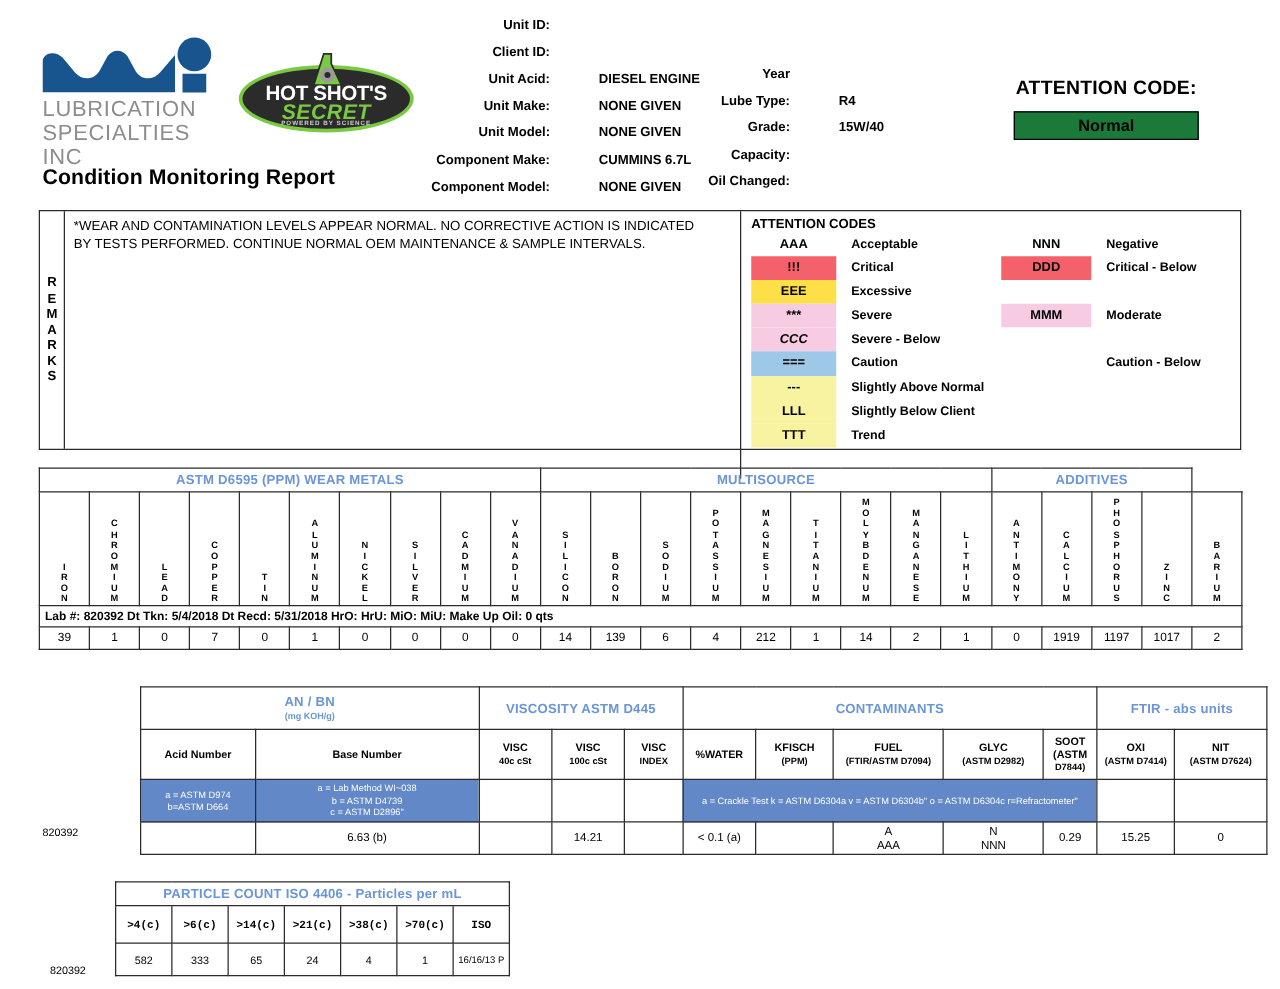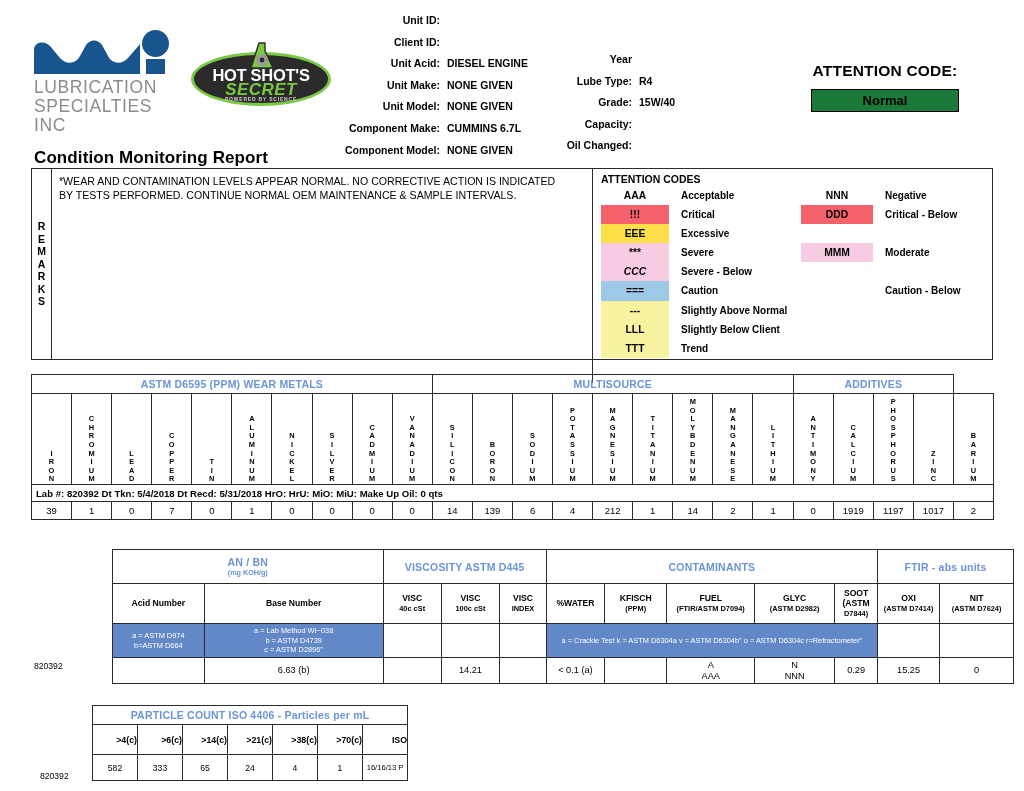--- a/index.html
+++ b/index.html
@@ -23,25 +23,25 @@
   .ls-bar { position: absolute; left: 112px; top: 33px; width: 19px; height: 15px; background: #18558f; }
   .ls-text { margin-top: 4px; font-size: 17.5px; letter-spacing: .6px; color: #8c8c8c; line-height: 19px; font-family: "Liberation Sans", sans-serif; }
 
   .logo-hs { position: absolute; left: 186px; top: 40px; width: 150px; height: 68px; }
   .hs-ell { position: absolute; left: 5px; top: 12px; width: 140px; height: 54px; border-radius: 50%; background: #2b2b2b; border: 3px solid #7ac943; }
   .hs-flask { position: absolute; left: 62px; top: 2px; width: 28px; height: 30px; }
   .hs-t1 { position: absolute; left: 0; top: 26px; width: 150px; text-align: center; color: #fff; font-weight: bold; font-size: 16.5px; letter-spacing: -0.3px; font-family: "Liberation Sans", sans-serif; }
   .hs-t2 { position: absolute; left: 0; top: 40px; width: 150px; text-align: center; color: #7ac943; font-weight: bold; font-style: italic; font-size: 17px; letter-spacing: .4px; }
   .hs-t3 { position: absolute; left: 0; top: 56px; width: 150px; text-align: center; color: #cfcfcf; font-weight: bold; font-size: 5px; letter-spacing: .8px; }
 
-  .rpt-title { position: absolute; left: 34px; top: 148px; font-size: 17px; font-weight: bold; letter-spacing: .1px; }
+  .rpt-title { position: absolute; left: 34px; top: 132px; font-size: 17px; font-weight: bold; letter-spacing: .1px; }
 
   .meta-a { position: absolute; left: 300px; top: 10px; width: 260px; }
   .meta-b { position: absolute; left: 560px; top: 49px; width: 170px; }
-  .meta-row { display: flex; font-size: 10.5px; font-weight: bold; line-height: 21.6px; }
+  .meta-row { display: flex; font-size: 10.5px; font-weight: bold; line-height: 21.6px; gap: 32px; }
   .meta-a .meta-lab { width: 140px; text-align: right; }
   .meta-a .meta-val { padding-left: 7px; }
   .meta-b .meta-lab { width: 72px; text-align: right; }
   .meta-b .meta-val { padding-left: 7px; }
 
   .attn-wrap { position: absolute; left: 770px; top: 62px; width: 230px; text-align: center; }
   .attn-title { font-size: 15.5px; font-weight: bold; letter-spacing: .2px; }
   .attn-box { margin: 9px auto 0; width: 148px; height: 23px; line-height: 21px;
     background: #1b7a3a; border: 1px solid #000; color: #000; font-weight: bold; font-size: 13px; }
 
@@ -82,21 +82,21 @@
   .chem .sub-head { height: 40px; text-align: center; font-size: 8.6px; font-weight: bold; line-height: 10.5px; }
   .chem .sub-head small { font-size: 7.4px; font-weight: bold; display: block; }
   .methodrow td { background: #6288c8; color: #fff; font-size: 7.4px; text-align: center; line-height: 9.4px; height: 34px; padding: 0 2px !important; }
   .methodrow td.plain { background: #fff; }
   .chem .valrow td { height: 26px; text-align: center; font-size: 9.2px; line-height: 11px; }
   .labno { position: absolute; font-size: 8.6px; }
 
   
   .pc { position: absolute; left: 92px; top: 705px; width: 315px; }
   .pc table { width: 315px; }
-  .pc .pc-sub { height: 30px; text-align: right; font-size: 8.8px; font-weight: bold; }
+  .pc .pc-sub { height: 30px; text-align: center; font-size: 8.8px; font-weight: bold; font-family: Liberation Mono, monospace; }
   .pc .valrow td { height: 26px; text-align: center; font-size: 8.6px; }
   .pc-iso { font-size: 7.6px !important; }
 </style>
 </head>
 <body>
 
 <div class="page">
 
   <div class="header">
 

